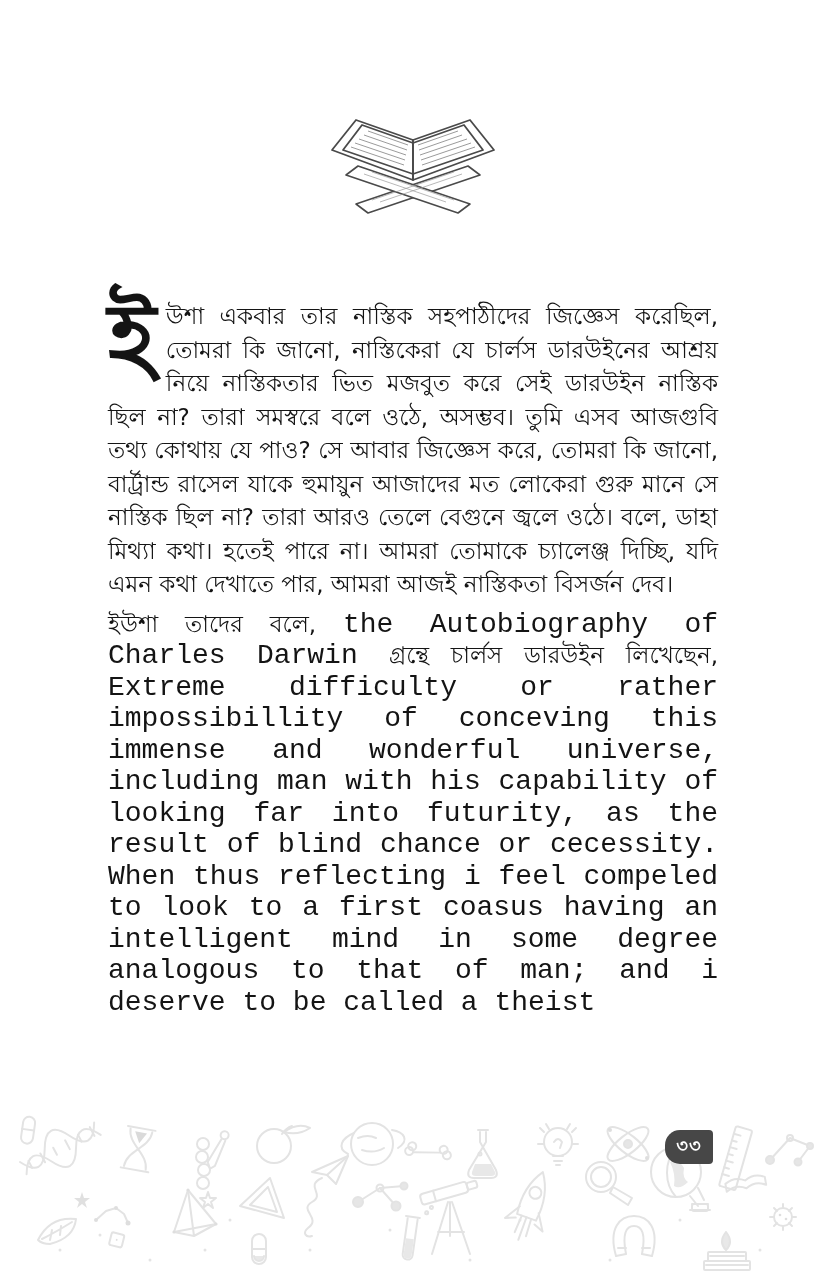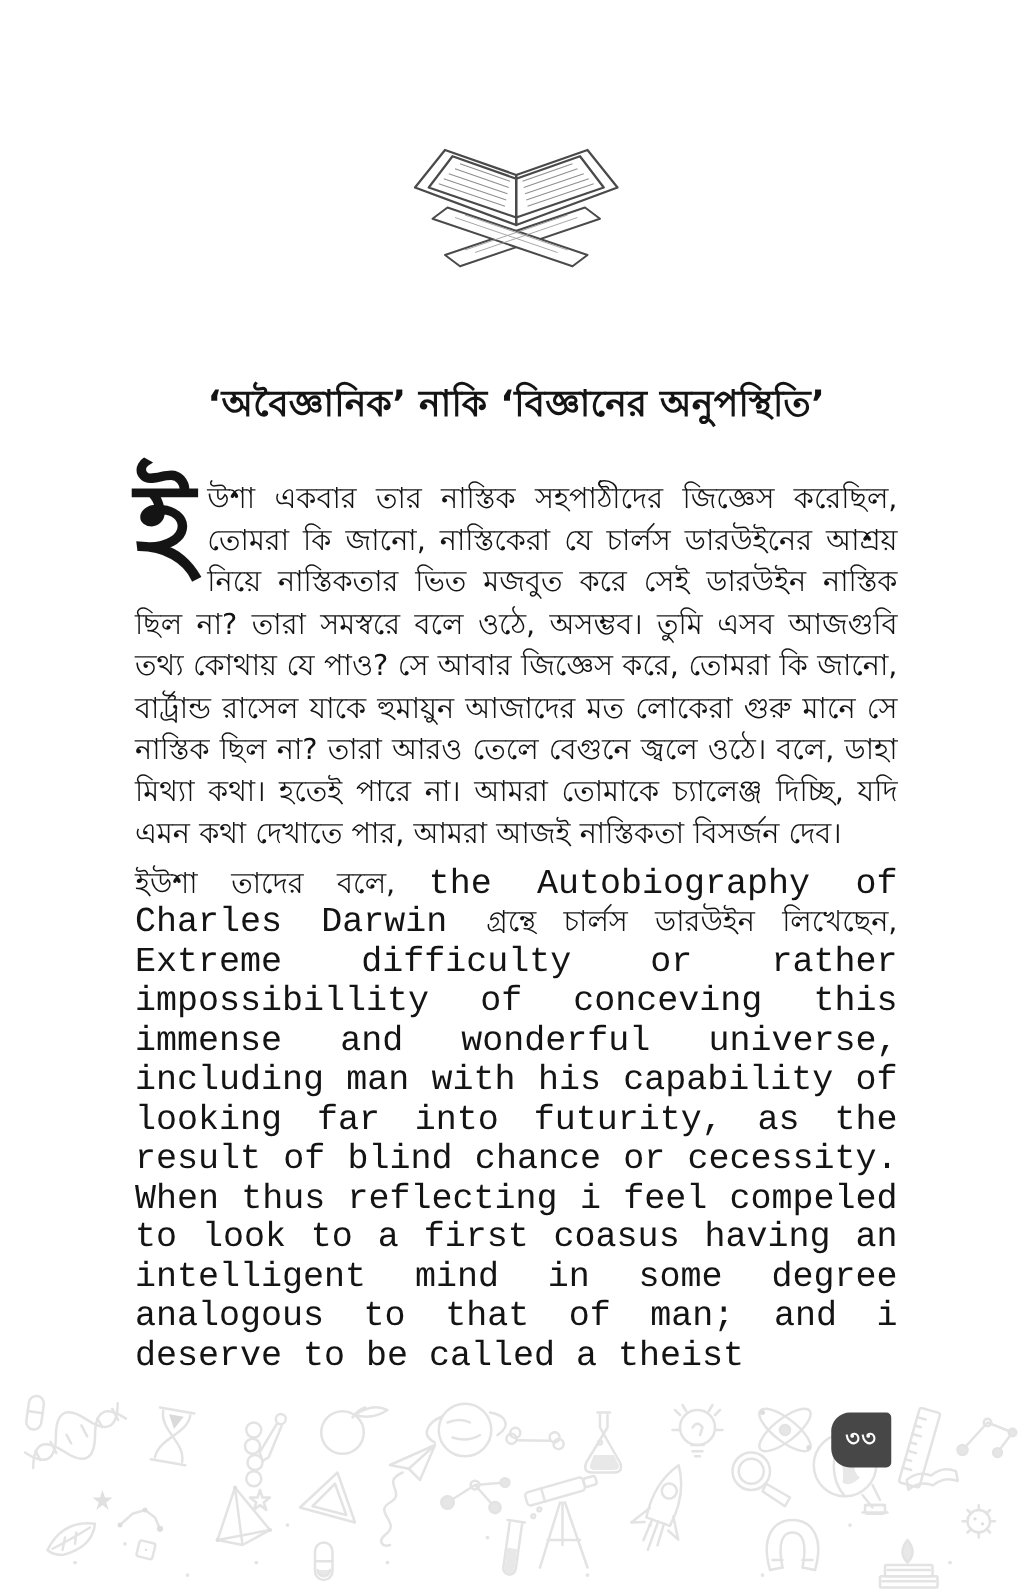--- a/index.html
+++ b/index.html
@@ -42,21 +42,21 @@
     font-family:"DejaVu Serif",serif;
   }
   .en{
     font-family:Liberation Mono, monospace;
     font-size:28px;
   }
   .para-mixed{line-height:30.5px;}
   
   .page-badge{
     position:absolute;left:665px;top:1130px;
-    width:48px;height:44px;
+    width:48px;height:34px;
     background:#474747;
     color:#ffffff;
     border-radius:15px 4px 4px 15px;
     display:flex;align-items:center;justify-content:center;
     font-size:18px;font-weight:bold;
     letter-spacing:1px;
     z-index:3;
   }
   
   .doodles{
@@ -92,21 +92,20 @@
       <g stroke="#8f8f8f" stroke-width="0.9">
         <path d="M40 21 L80 35 M36 25 L79 40 M31 29 L78 45 M27 33 L77 50 M23 37 L76 55"></path>
         <path d="M130 21 L90 35 M134 25 L91 40 M139 29 L92 45 M143 33 L93 50 M147 37 L94 55"></path>
       </g>
 
       <path d="M85 30 L85 70" stroke="#4a4a4a" stroke-width="1.6"></path>
     </svg>
   </div>
 
   <div class="content">
-    <h1 class="title">‘অবৈজ্ঞানিক’ নাকি ‘বিজ্ঞানের অনুপস্থিতি’</h1>
 
     <p class="para"><span class="dropcap">ই</span><span>উশা একবার তার নাস্তিক সহপাঠীদের জিজ্ঞেস করেছিল, তোমরা কি জানো, নাস্তিকেরা যে চার্লস ডারউইনের আশ্রয় নিয়ে নাস্তিকতার ভিত মজবুত করে সেই ডারউইন নাস্তিক ছিল না? তারা সমস্বরে বলে ওঠে, অসম্ভব। তুমি এসব আজগুবি তথ্য কোথায় যে পাও? সে আবার জিজ্ঞেস করে, তোমরা কি জানো, বার্ট্রান্ড রাসেল যাকে হুমায়ুন আজাদের মত লোকেরা গুরু মানে সে নাস্তিক ছিল না? তারা আরও তেলে বেগুনে জ্বলে ওঠে। বলে, ডাহা মিথ্যা কথা। হতেই পারে না। আমরা তোমাকে চ্যালেঞ্জ দিচ্ছি, যদি এমন কথা দেখাতে পার, আমরা আজই নাস্তিকতা বিসর্জন দেব।</span></p>
 
     <p class="para para-mixed"><span>ইউশা তাদের বলে, </span><span class="en">the Autobiography of Charles Darwin </span><span>গ্রন্থে চার্লস ডারউইন লিখেছেন, </span><span class="en">Extreme difficulty or rather impossibillity of conceving this immense and wonderful universe, including man with his capability of looking far into futurity, as the result of blind chance or cecessity. When thus reflecting i feel compeled to look to a first coasus having an intelligent mind in some degree analogous to that of man; and i deserve to be called a theist</span></p>
 
   </div>
 
   <div class="page-badge">
     <span>৩৩</span>
   </div>

